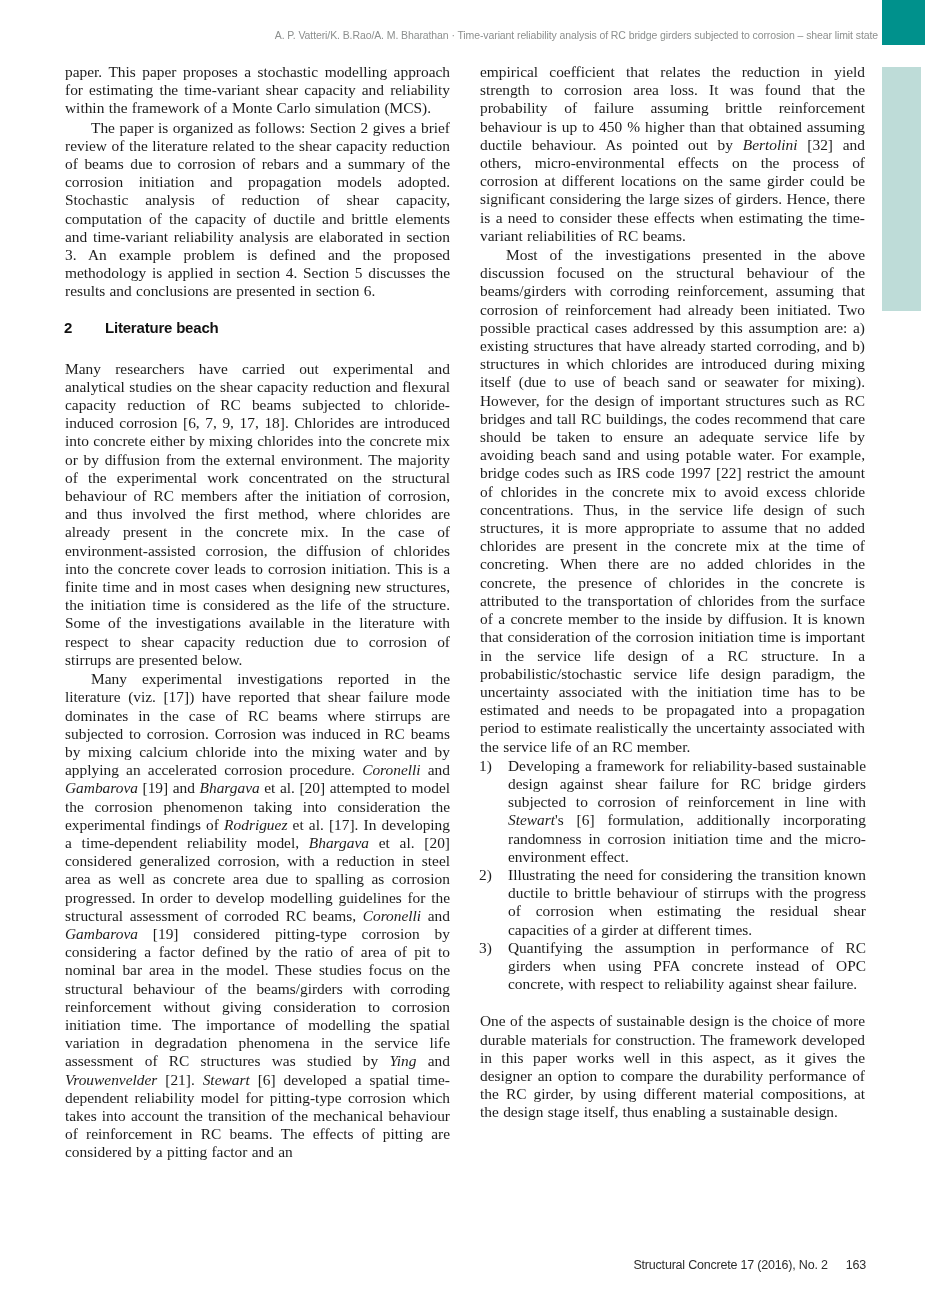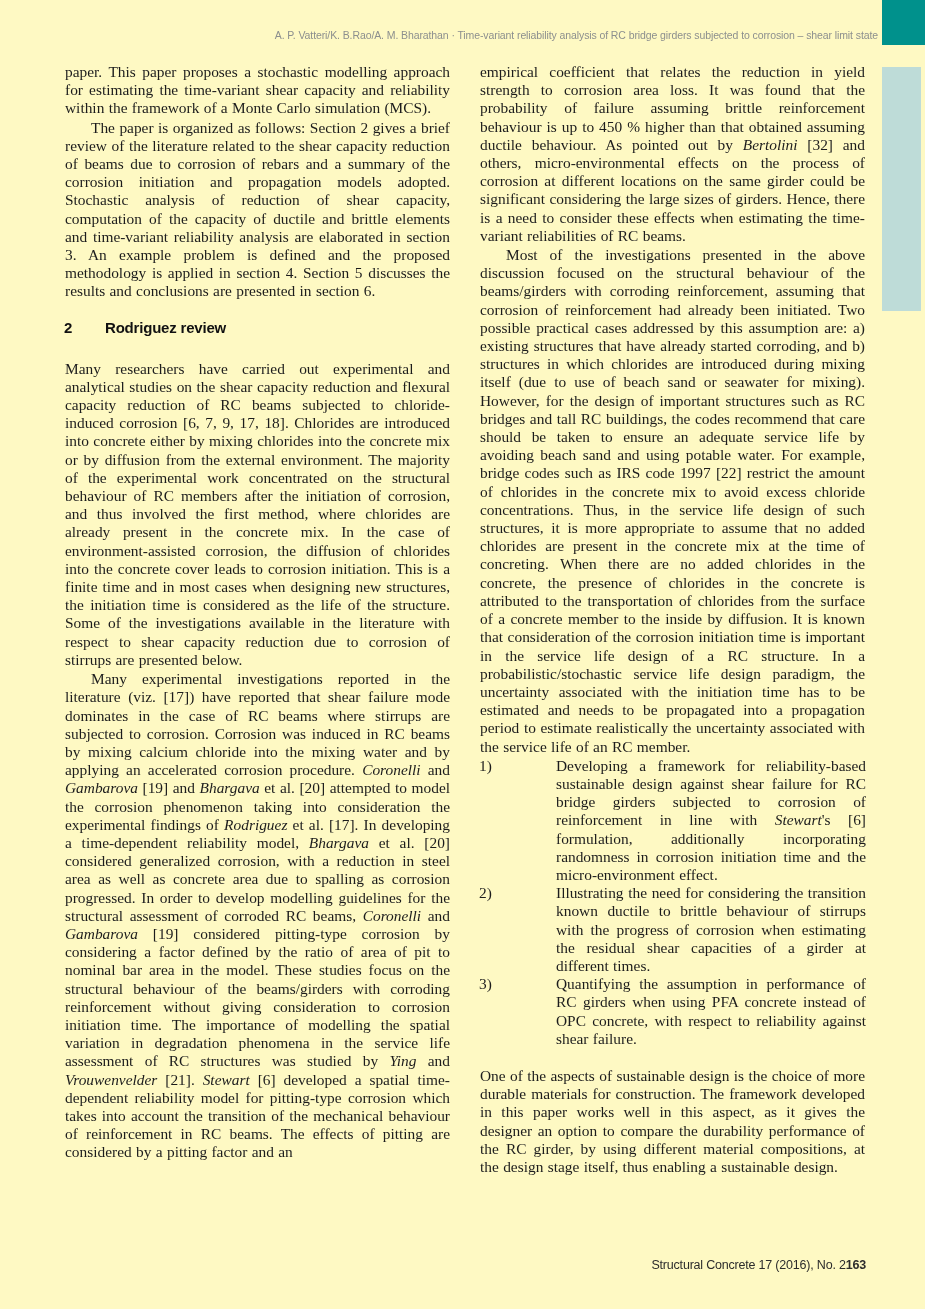--- a/index.html
+++ b/index.html
@@ -1,21 +1,21 @@
 <!DOCTYPE html>
 <html lang="en"><head>
 <meta charset="utf-8">
 <style>
   html, body { margin: 0; padding: 0; background: #e8e8e8; }
   .page {
     position: relative;
     width: 925px;
     height: 1309px;
     margin: 0 auto;
-    background: #fef9c3;
+    background: #ffffff;
     font-family: "Liberation Serif", serif;
     color: #1c1c1c;
     overflow: hidden;
   }
   .running-head {
     position: absolute;
     top: 29px;
     left: 64px;
     right: 47px;
     text-align: right;
@@ -66,56 +66,57 @@
     letter-spacing: -0.2px;
   }
   .sec-num { width: 41px; flex: 0 0 41px; }
   .num-list { margin: 0; }
   .list-item {
     display: flex;
     font-size: 15.4px;
     line-height: 18.2px;
   }
   .li-marker { flex: 0 0 29px; }
-  .li-text { flex: 1; text-align: justify; word-spacing: 0.5px; margin-left: 48px; }
+  .li-text { flex: 1; text-align: justify; word-spacing: 0.5px; }
   .spaced { margin-top: 19px; }
   .footer {
     position: absolute;
     top: 1258px;
     right: 59px;
     display: flex;
     align-items: baseline;
+    gap: 18px;
     font-family: "Liberation Sans", sans-serif;
     font-size: 12.5px;
     letter-spacing: -0.2px;
     color: #2c2c2c;
     white-space: nowrap;
   }
-  .page-num { font-weight: bold; text-align: right; }
+  .page-num { font-weight: normal; text-align: right; }
   .it { font-style: italic; }
 </style>
 </head>
 <body>
 
 <div class="page">
 
   <div class="running-head">A. P. Vatteri/K. B.Rao/A. M. Bharathan · Time-variant reliability analysis of RC bridge girders subjected to corrosion – shear limit state</div>
 
   <div class="corner-block" style="background: rgb(0, 145, 140);"></div>
   <div class="side-bar" style="background: rgb(190, 220, 216);"></div>
 
   <div class="content">
 
     <div class="col">
       <p class="body-p"><span>paper. This paper proposes a stochastic modelling approach for estimating the time-variant shear capacity and reliability within the framework of a Monte Carlo simulation (MCS).</span></p>
       <p class="body-p indent"><span>The paper is organized as follows: Section 2 gives a brief review of the literature related to the shear capacity reduction of beams due to corrosion of rebars and a summary of the corrosion initiation and propagation models adopted. Stochastic analysis of reduction of shear capacity, computation of the capacity of ductile and brittle elements and time-variant reliability analysis are elaborated in section 3. An example problem is defined and the proposed methodology is applied in section 4. Section 5 discusses the results and conclusions are presented in section 6.</span></p>
 
       <h2 class="section-heading">
         <span class="sec-num">2</span>
-        <span class="sec-title">Rodriguez review</span>
+        <span class="sec-title">Literature beach</span>
       </h2>
 
       <p class="body-p"><span>Many researchers have carried out experimental and analytical studies on the shear capacity reduction and flexural capacity reduction of RC beams subjected to chloride-induced corrosion [6, 7, 9, 17, 18]. Chlorides are introduced into concrete either by mixing chlorides into the concrete mix or by diffusion from the external environment. The majority of the experimental work concentrated on the structural behaviour of RC members after the initiation of corrosion, and thus involved the first method, where chlorides are already present in the concrete mix. In the case of environment-assisted corrosion, the diffusion of chlorides into the concrete cover leads to corrosion initiation. This is a finite time and in most cases when designing new structures, the initiation time is considered as the life of the structure. Some of the investigations available in the literature with respect to shear capacity reduction due to corrosion of stirrups are presented below.</span></p>
       <p class="body-p indent"><span>Many experimental investigations reported in the literature (viz. [17]) have reported that shear failure mode dominates in the case of RC beams where stirrups are subjected to corrosion. Corrosion was induced in RC beams by mixing calcium chloride into the mixing water and by applying an accelerated corrosion procedure. </span><span class="it">Coronelli</span><span> and </span><span class="it">Gambarova</span><span> [19] and </span><span class="it">Bhargava</span><span> et al. [20] attempted to model the corrosion phenomenon taking into consideration the experimental findings of </span><span class="it">Rodriguez</span><span> et al. [17]. In developing a time-dependent reliability model, </span><span class="it">Bhargava</span><span> et al. [20] considered generalized corrosion, with a reduction in steel area as well as concrete area due to spalling as corrosion progressed. In order to develop modelling guidelines for the structural assessment of corroded RC beams, </span><span class="it">Coronelli</span><span> and </span><span class="it">Gambarova</span><span> [19] considered pitting-type corrosion by considering a factor defined by the ratio of area of pit to nominal bar area in the model. These studies focus on the structural behaviour of the beams/girders with corroding reinforcement without giving consideration to corrosion initiation time. The importance of modelling the spatial variation in degradation phenomena in the service life assessment of RC structures was studied by </span><span class="it">Ying</span><span> and </span><span class="it">Vrouwenvelder</span><span> [21]. </span><span class="it">Stewart</span><span> [6] developed a spatial time-dependent reliability model for pitting-type corrosion which takes into account the transition of the mechanical behaviour of reinforcement in RC beams. The effects of pitting are considered by a pitting factor and an</span></p>
     </div>
 
     <div class="col">
       <p class="body-p"><span>empirical coefficient that relates the reduction in yield strength to corrosion area loss. It was found that the probability of failure assuming brittle reinforcement behaviour is up to 450 % higher than that obtained assuming ductile behaviour. As pointed out by </span><span class="it">Bertolini</span><span> [32] and others, micro-environmental effects on the process of corrosion at different locations on the same girder could be significant considering the large sizes of girders. Hence, there is a need to consider these effects when estimating the time-variant reliabilities of RC beams.</span></p>
       <p class="body-p indent"><span>Most of the investigations presented in the above discussion focused on the structural behaviour of the beams/girders with corroding reinforcement, assuming that corrosion of reinforcement had already been initiated. Two possible practical cases addressed by this assumption are: a) existing structures that have already started corroding, and b) structures in which chlorides are introduced during mixing itself (due to use of beach sand or seawater for mixing). However, for the design of important structures such as RC bridges and tall RC buildings, the codes recommend that care should be taken to ensure an adequate service life by avoiding beach sand and using potable water. For example, bridge codes such as IRS code 1997 [22] restrict the amount of chlorides in the concrete mix to avoid excess chloride concentrations. Thus, in the service life design of such structures, it is more appropriate to assume that no added chlorides are present in the concrete mix at the time of concreting. When there are no added chlorides in the concrete, the presence of chlorides in the concrete is attributed to the transportation of chlorides from the surface of a concrete member to the inside by diffusion. It is known that consideration of the corrosion initiation time is important in the service life design of a RC structure. In a probabilistic/stochastic service life design paradigm, the uncertainty associated with the initiation time has to be estimated and needs to be propagated into a propagation period to estimate realistically the uncertainty associated with the service life of an RC member.</span></p>
 

